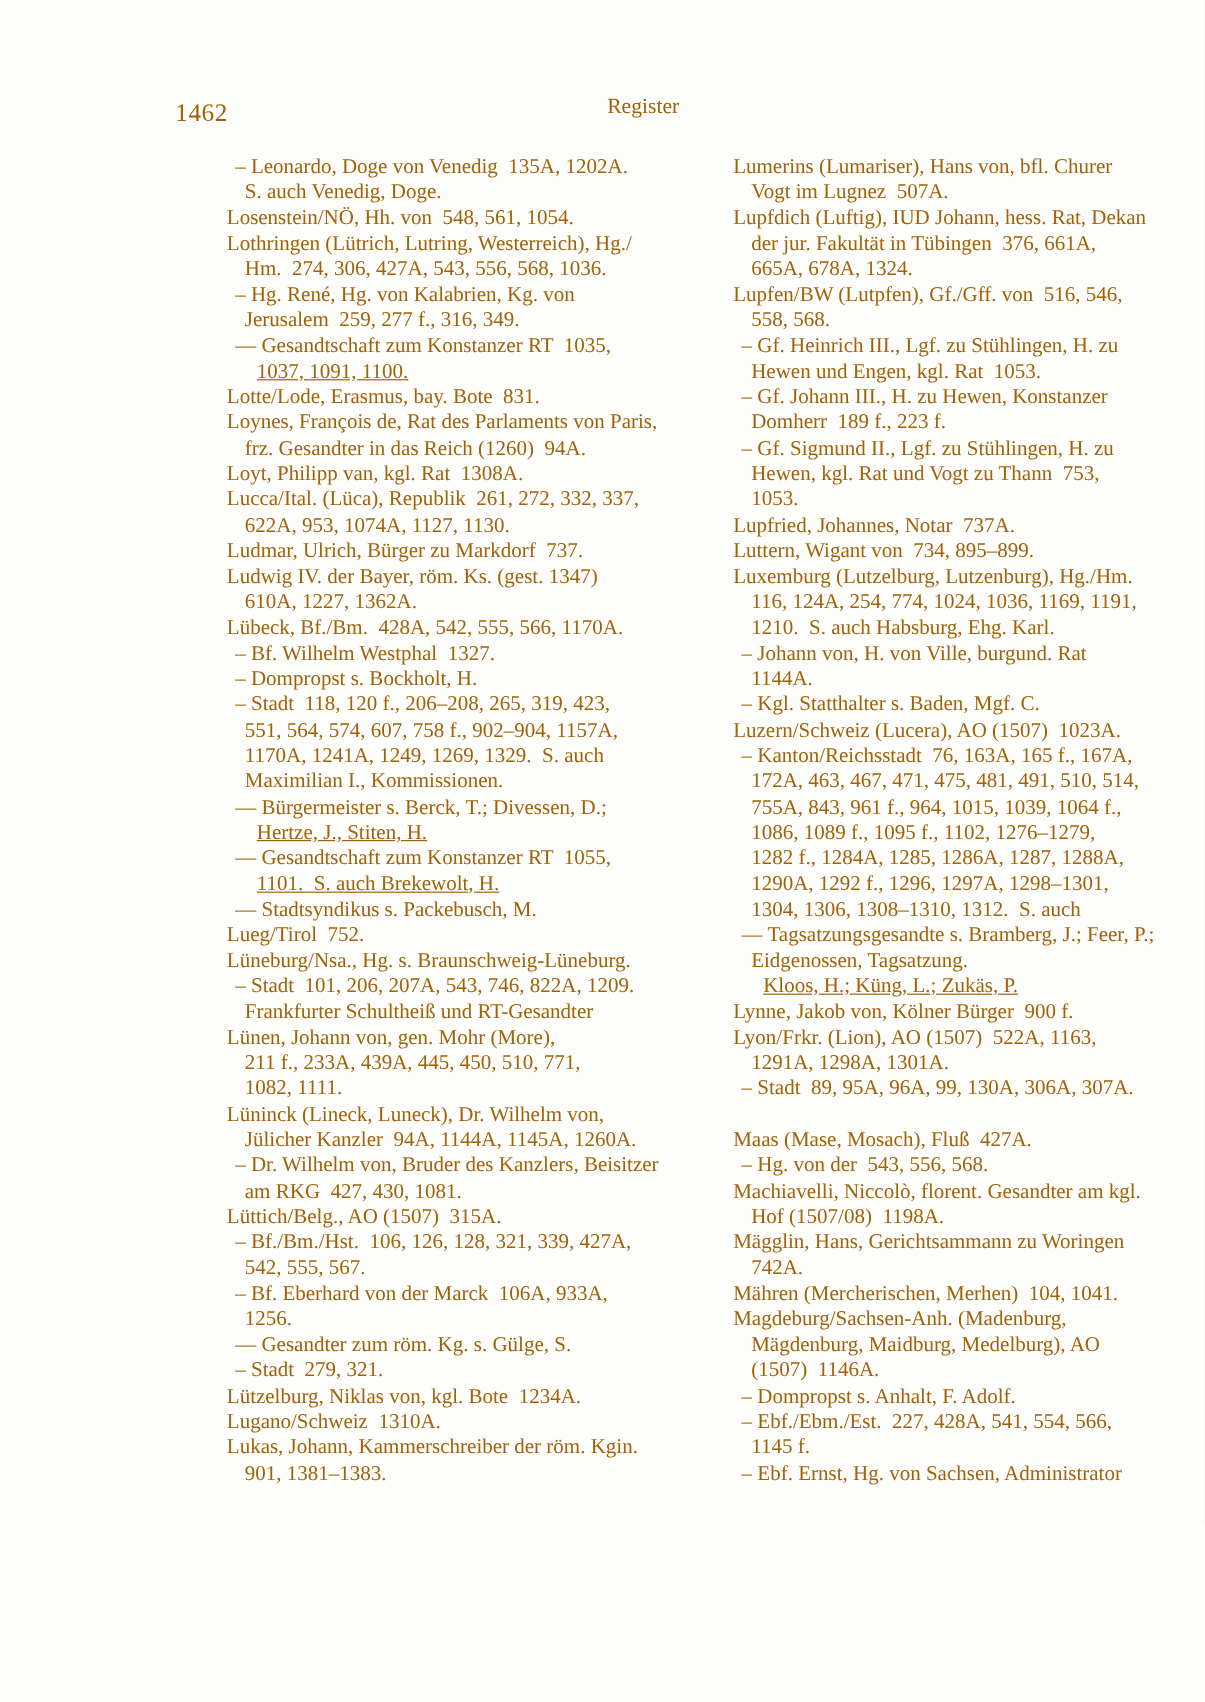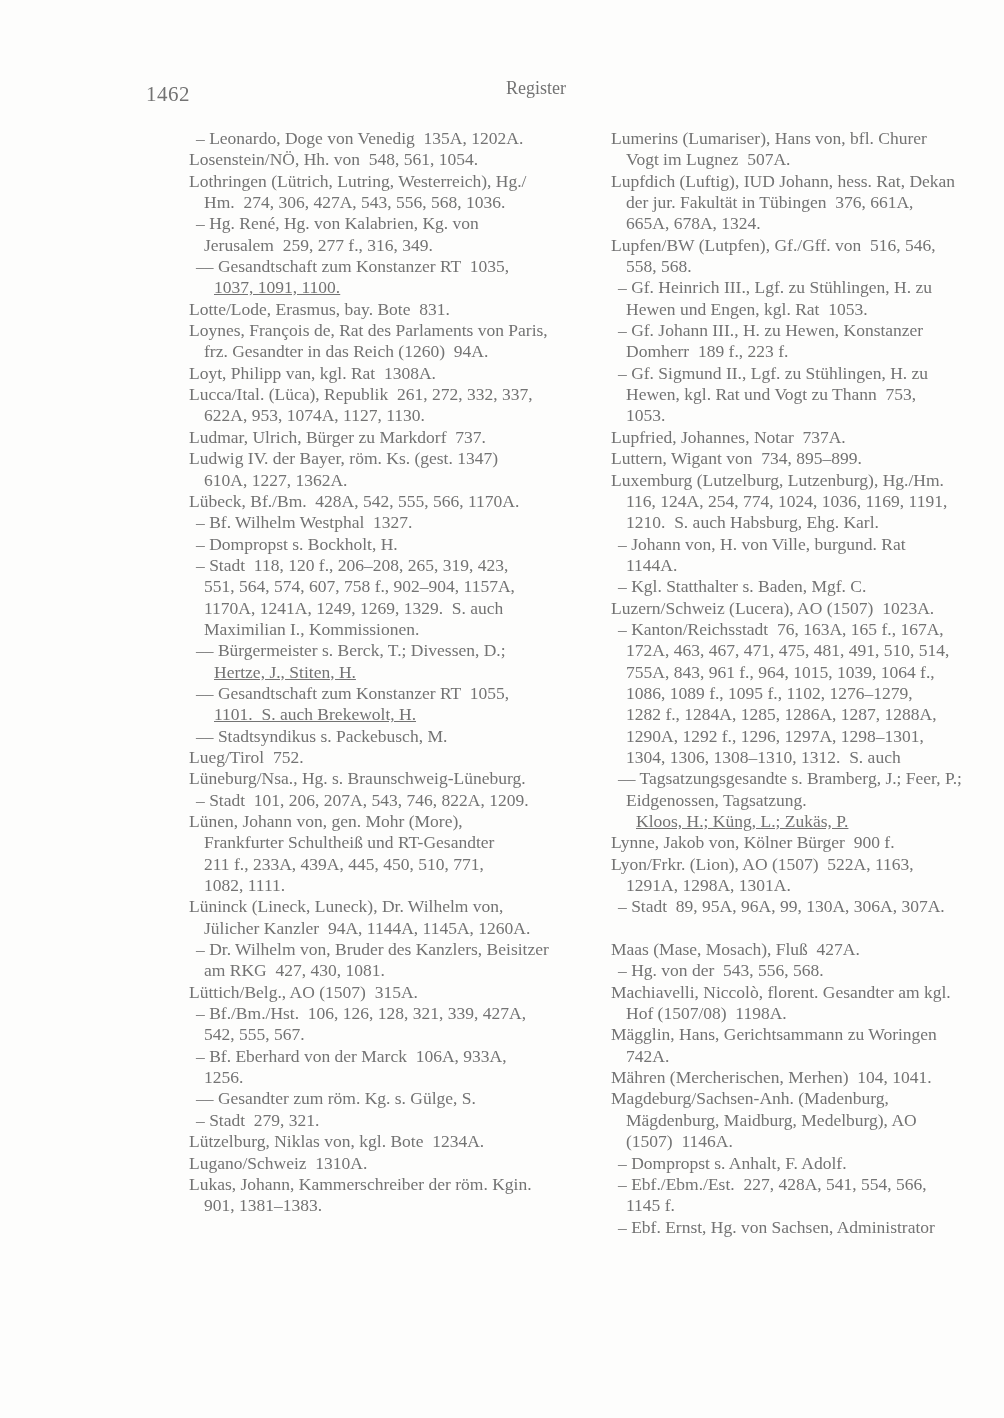--- a/index.html
+++ b/index.html
@@ -6,21 +6,21 @@
     margin: 0;
     padding: 0;
     background: #e8e8e8;
   }
   .page {
     position: relative;
     width: 1004px;
     height: 1418px;
     margin: 0 auto;
     background: #fdfdfc;
-    color: #737373;
+    color: #a16207;
     font-family: "Liberation Serif", "DejaVu Serif", serif;
     overflow: hidden;
   }
   .page-number {
     position: absolute;
     left: 146px;
     top: 82px;
     font-size: 21px;
     line-height: 24px;
     letter-spacing: 0.5px;
@@ -60,20 +60,21 @@
 </style>
 </head>
 <body>
 
 <div class="page">
   <div class="page-number">1462</div>
   <div class="running-head">Register</div>
   <div class="columns">
     <div class="col">
         <div class="line sub">– Leonardo, Doge von Venedig  135A, 1202A.</div>
+        <div class="line cont">S. auch Venedig, Doge.</div>
         <div class="line entry">Losenstein/NÖ, Hh. von  548, 561, 1054.</div>
         <div class="line entry">Lothringen (Lütrich, Lutring, Westerreich), Hg./</div>
         <div class="line cont">Hm.  274, 306, 427A, 543, 556, 568, 1036.</div>
         <div class="line sub">– Hg. René, Hg. von Kalabrien, Kg. von</div>
         <div class="line cont">Jerusalem  259, 277 f., 316, 349.</div>
         <div class="line sub">–– Gesandtschaft zum Konstanzer RT  1035,</div>
         <div class="line cont2">1037, 1091, 1100.</div>
         <div class="line entry">Lotte/Lode, Erasmus, bay. Bote  831.</div>
         <div class="line entry">Loynes, François de, Rat des Parlaments von Paris,</div>
         <div class="line cont">frz. Gesandter in das Reich (1260)  94A.</div>
@@ -91,22 +92,22 @@
         <div class="line cont">1170A, 1241A, 1249, 1269, 1329.  S. auch</div>
         <div class="line cont">Maximilian I., Kommissionen.</div>
         <div class="line sub">–– Bürgermeister s. Berck, T.; Divessen, D.;</div>
         <div class="line cont2">Hertze, J., Stiten, H.</div>
         <div class="line sub">–– Gesandtschaft zum Konstanzer RT  1055,</div>
         <div class="line cont2">1101.  S. auch Brekewolt, H.</div>
         <div class="line sub">–– Stadtsyndikus s. Packebusch, M.</div>
         <div class="line entry">Lueg/Tirol  752.</div>
         <div class="line entry">Lüneburg/Nsa., Hg. s. Braunschweig-Lüneburg.</div>
         <div class="line sub">– Stadt  101, 206, 207A, 543, 746, 822A, 1209.</div>
+        <div class="line cont">Frankfurter Schultheiß und RT-Gesandter</div>
         <div class="line entry">Lünen, Johann von, gen. Mohr (More),</div>
-        <div class="line cont">Frankfurter Schultheiß und RT-Gesandter</div>
         <div class="line cont">211 f., 233A, 439A, 445, 450, 510, 771,</div>
         <div class="line cont">1082, 1111.</div>
         <div class="line entry">Lüninck (Lineck, Luneck), Dr. Wilhelm von,</div>
         <div class="line cont">Jülicher Kanzler  94A, 1144A, 1145A, 1260A.</div>
         <div class="line sub">– Dr. Wilhelm von, Bruder des Kanzlers, Beisitzer</div>
         <div class="line cont">am RKG  427, 430, 1081.</div>
         <div class="line entry">Lüttich/Belg., AO (1507)  315A.</div>
         <div class="line sub">– Bf./Bm./Hst.  106, 126, 128, 321, 339, 427A,</div>
         <div class="line cont">542, 555, 567.</div>
         <div class="line sub">– Bf. Eberhard von der Marck  106A, 933A,</div>

